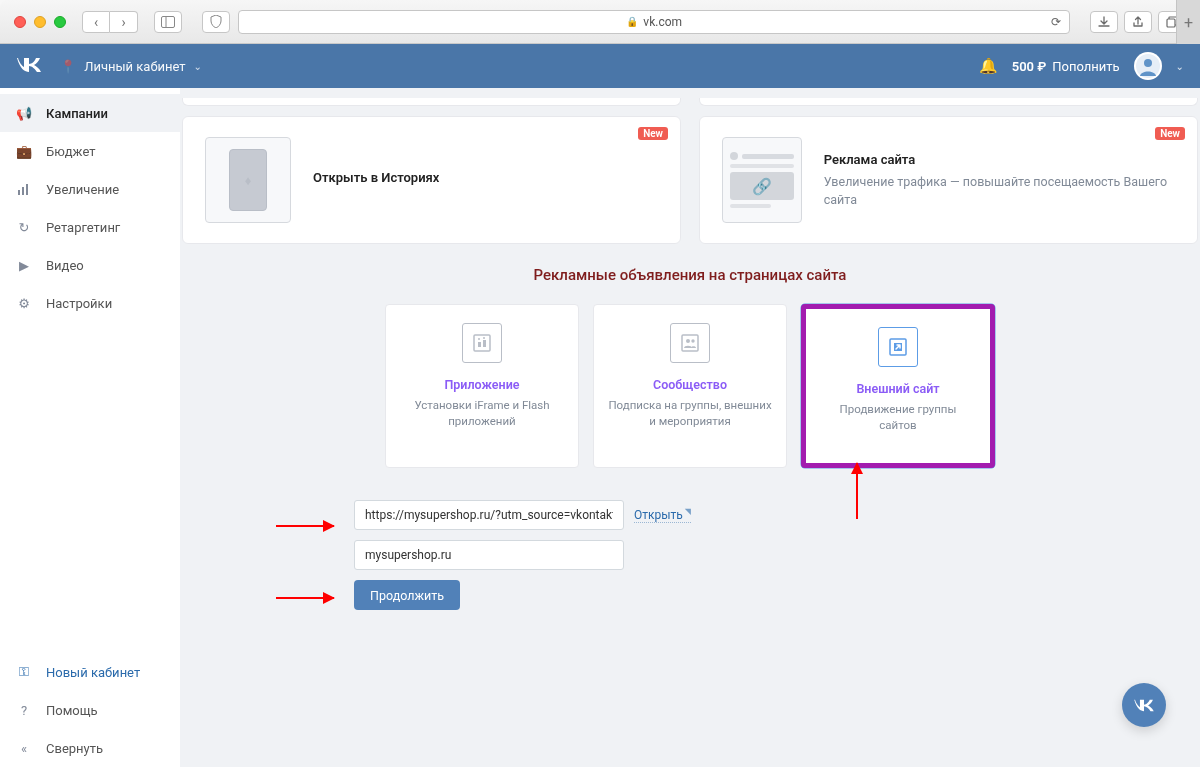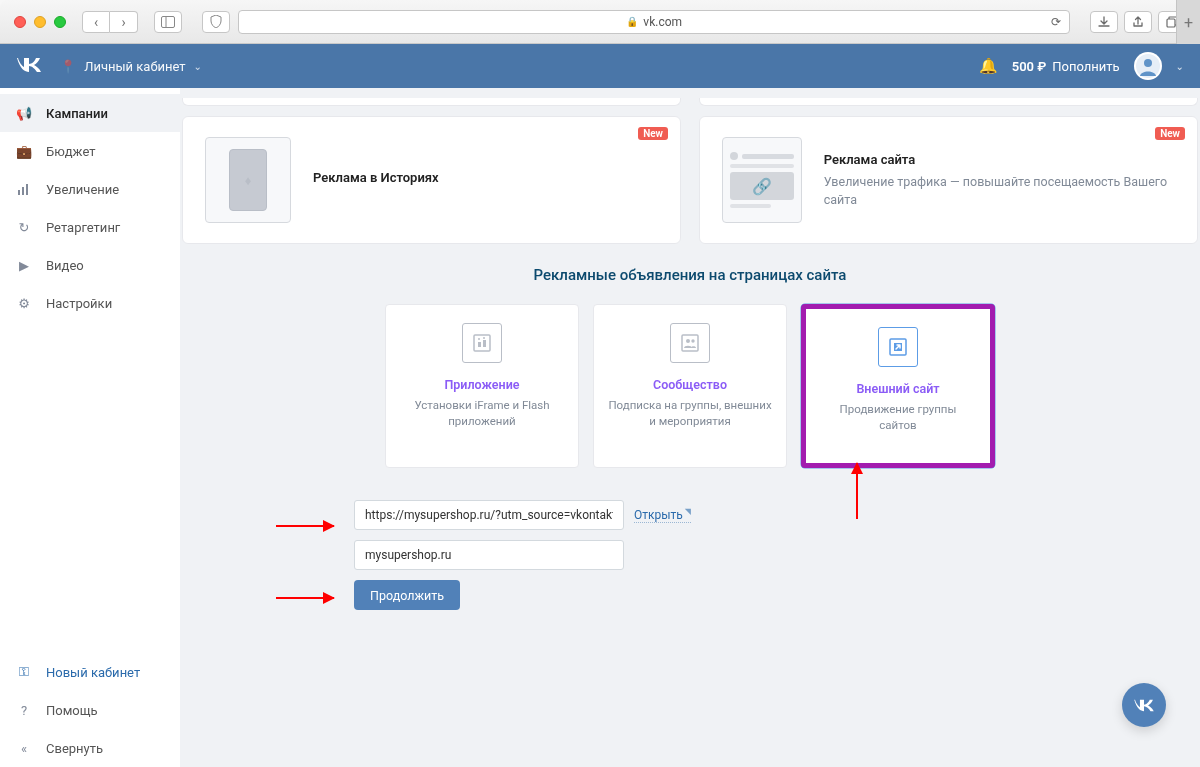--- a/index.html
+++ b/index.html
@@ -57,21 +57,21 @@
 .thumb-inner-page { width:64px; height:56px; display:flex; flex-direction:column; gap:4px; }
 .thumb-inner-page .line { height:5px; background:#d8dbe0; border-radius:2px; }
 .thumb-inner-page .link-box { flex:1; background:#d3d6db; border-radius:3px; display:flex; align-items:center; justify-content:center; color:#a9adb5; }
 .big-card .txt .title { font-size:13px; font-weight:600; color:#222; margin-bottom:6px; }
 .big-card .txt .sub { font-size:12.5px; color:#818a97; line-height:1.4; }
 .new-badge { position:absolute; top:10px; right:12px; background:#f05c52; color:#fff; font-size:10px; font-weight:600; padding:1px 5px; border-radius:3px; }
 .trim-row { display:flex; gap:18px; margin-bottom:10px; }
 .trim-row .tc { flex:1; height:8px; background:#fff; border:1px solid #e7e8ec; border-top:none; border-radius:0 0 6px 6px; }
 
 
-.section-title { text-align:center; font-size:15px; font-weight:500; color:#0c4a6e; margin:18px 0 20px; }
+.section-title { text-align:center; font-size:15px; font-weight:500; color:#7f1d1d; margin:18px 0 20px; }
 
 
 .option-row { display:flex; gap:14px; justify-content:center; margin-bottom:32px; }
 .opt-card { width:194px; height:164px; background:#fff; border:1px solid #e7e8ec; border-radius:4px; padding:18px 14px; display:flex; flex-direction:column; align-items:center; text-align:center; cursor:pointer; }
 .opt-card.selected { border:5px solid #a21caf; box-shadow: 0 0 0 0.5px #5c9ce6; }
 .opt-icon-box { width:40px; height:40px; border:1.5px solid #b9bec7; border-radius:3px; display:flex; align-items:center; justify-content:center; color:#b9bec7; margin-bottom:14px; }
 .opt-card.selected .opt-icon-box { border-color:#5c9ce6; color:#5c9ce6; }
 .opt-title { font-size:12.5px; font-weight:600; color:#8b5cf6; margin-bottom:6px; }
 .opt-sub { font-size:11.5px; color:#818a97; line-height:1.35; }
 
@@ -231,21 +231,21 @@
       <div class="tc"></div>
     </div>
 
     <div class="two-col-cards">
       <div class="big-card">
         <span class="new-badge">New</span>
         <div class="thumb">
           <div class="thumb-inner-story">♦</div>
         </div>
         <div class="txt">
-          <div class="title">Реклама в Историях</div>
+          <div class="title">Открыть в Историях</div>
         </div>
       </div>
       <div class="big-card">
         <span class="new-badge">New</span>
         <div class="thumb">
           <div class="thumb-inner-page">
             <div style="display:flex;gap:4px;align-items:center;">
                 <div style="width:8px;height:8px;border-radius:50%;background:#d3d6db;"></div>
                 <div class="line" style="flex:1;"></div>
               </div>

